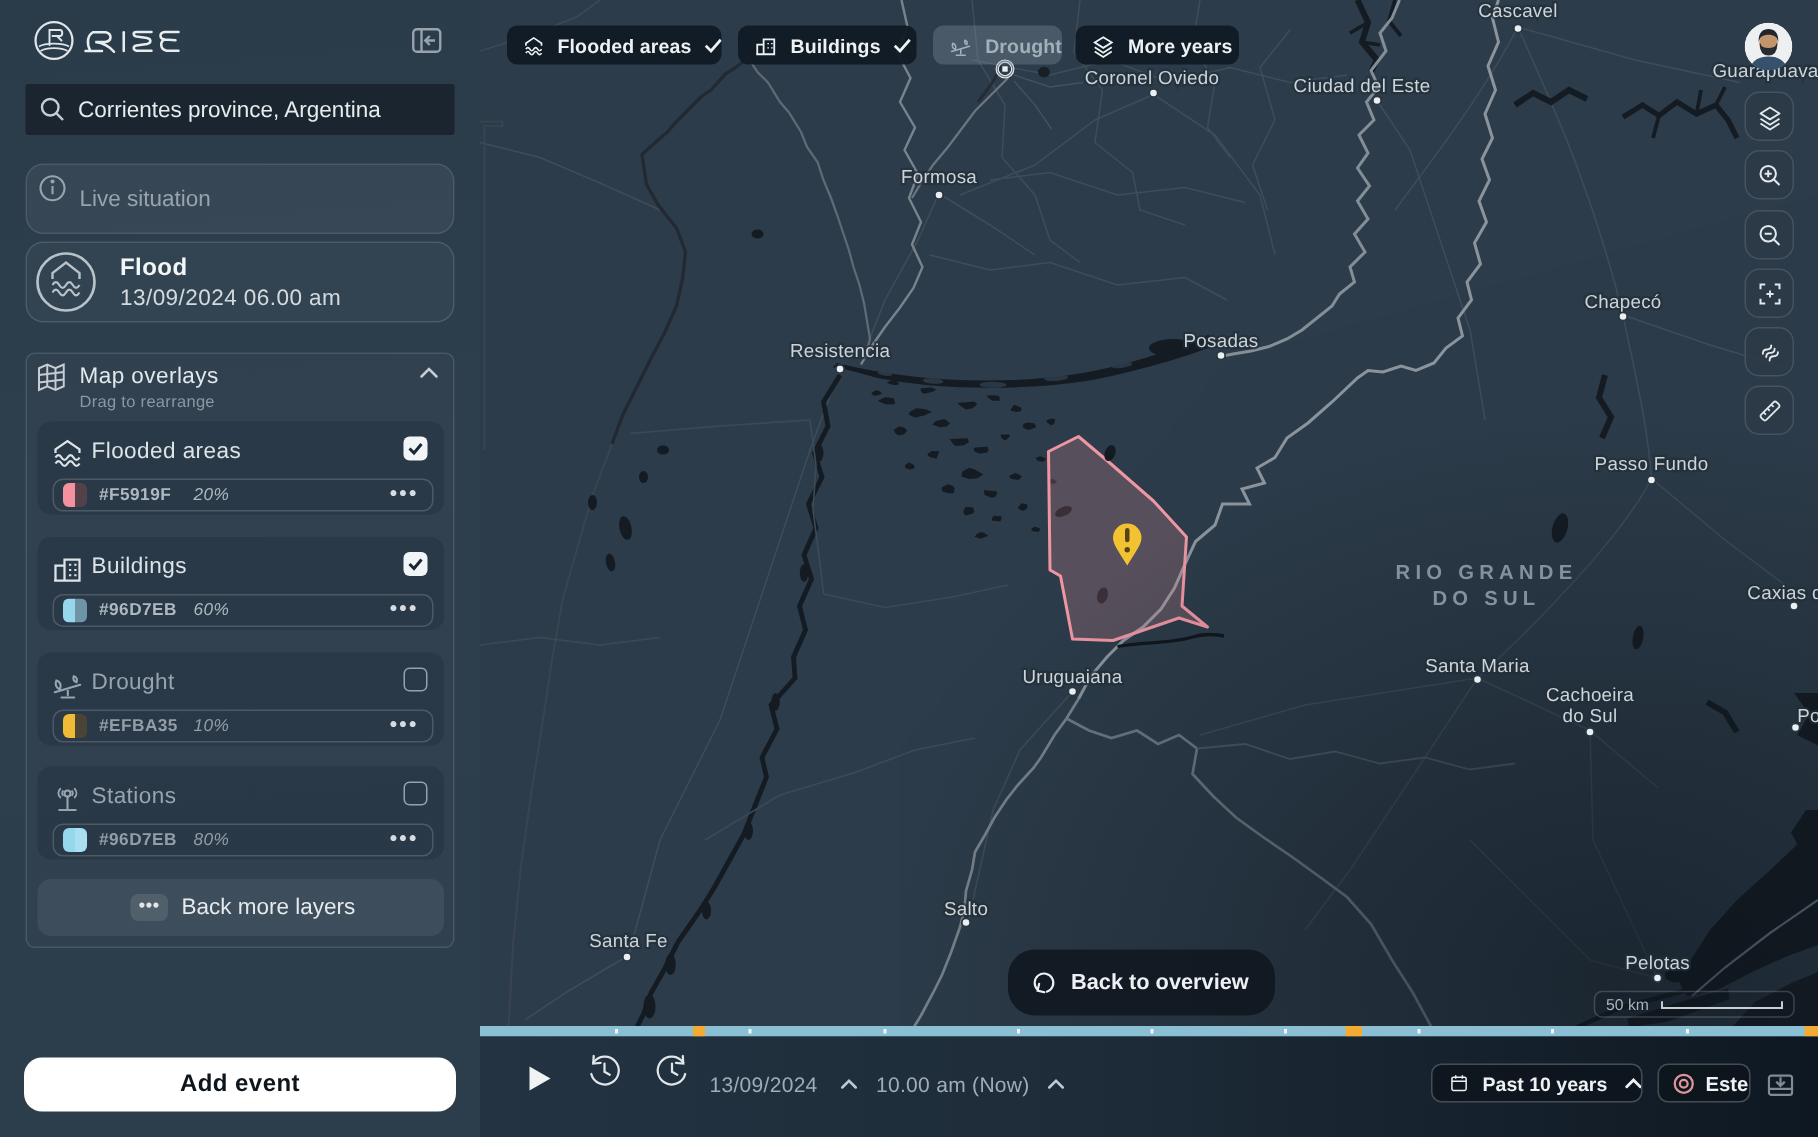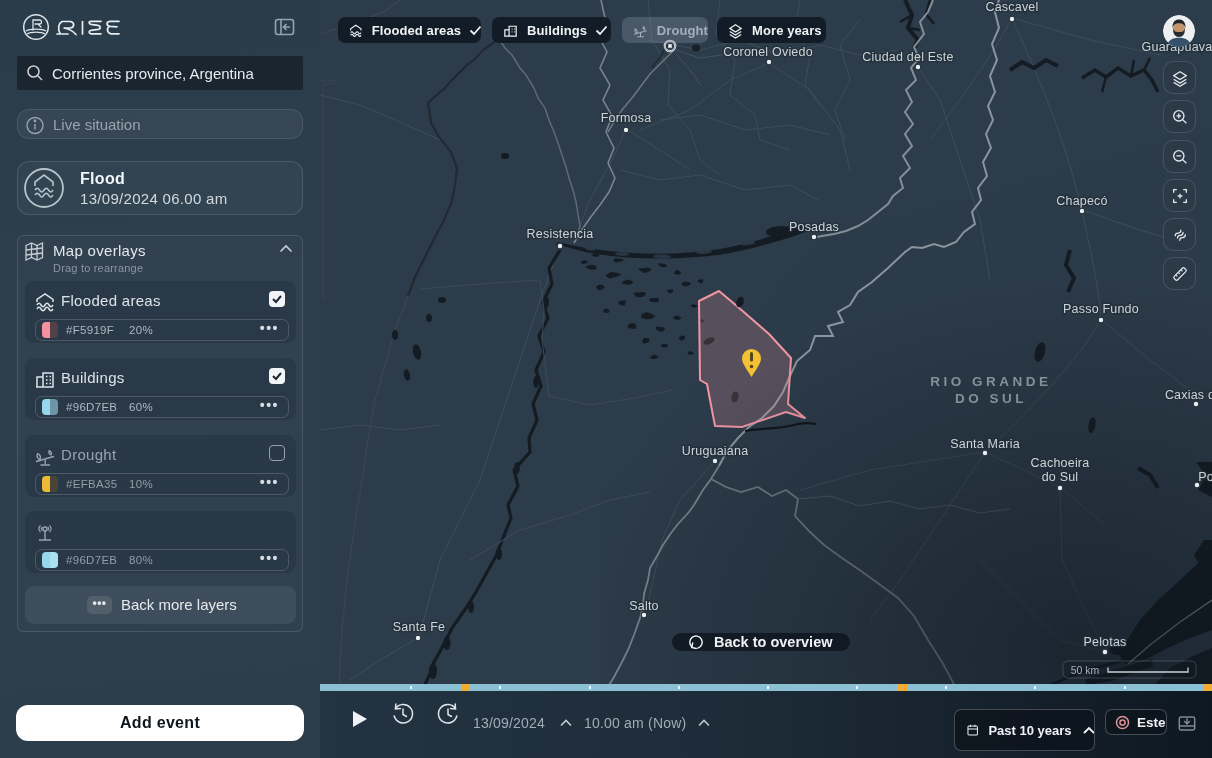--- a/index.html
+++ b/index.html
@@ -4,70 +4,70 @@
 <style>
   * { margin:0; padding:0; box-sizing:border-box; }
   html,body { width:1212px; height:758px; overflow:hidden; background:#2d3c4a;
     font-family:"Liberation Sans", sans-serif; }
   
   #sidebar { position:absolute; left:0; top:0; width:320px; height:758px;
     background:linear-gradient(175deg,#2a3b4a 0%,#2d3e4d 40%,#2c3d4c 100%); z-index:20; }
   #searchbox { position:absolute; left:17px; top:56px; width:286px; height:34px;
     background:#1a2530; border-radius:2px; color:#e6ebee; font-size:15px;
     display:flex; align-items:center; }
-  #livesit { position:absolute; left:17px; top:109px; width:286px; height:30px;
+  #livesit { position:absolute; left:17px; top:109px; width:286px; height:47px;
     background:rgba(255,255,255,0.055); border:1px solid rgba(255,255,255,0.10);
     border-radius:12px; color:#97a4ad; font-size:15px; display:flex; align-items:center; }
   #floodcard { position:absolute; left:17px; top:161px; width:286px; height:54px;
     background:rgba(255,255,255,0.03); border:1px solid rgba(255,255,255,0.13); border-radius:12px;padding-left:28px; }
   #overlays { position:absolute; left:17px; top:235px; width:286px; height:397px;
     background:rgba(255,255,255,0.02); border:1px solid rgba(255,255,255,0.12); border-radius:6px; }
   .lcard { position:absolute; left:7px; width:271px; height:62px;
     background:rgba(9,17,24,0.16); border-radius:9px; }
   .lrow { position:absolute; left:0; top:10px; width:100%; height:20px; }
   .lname { position:absolute; left:36px; top:1px; font-size:15px; color:#dde4e8; letter-spacing:.3px; }
   .lname.dim { color:#98a4ae; }
   .pill { position:absolute; left:10px; top:38px; width:254px; height:22px;
     border:1px solid rgba(255,255,255,0.17); border-radius:7px; }
   .swatch { position:absolute; left:6px; top:2px; width:16px; height:16px; border-radius:4px; overflow:hidden; }
   .swl, .swr { position:absolute; top:0; width:8px; height:16px; }
   .swl{left:0;} .swr{left:8px;}
-  .hex { position:absolute; left:30px; top:4px; font-size:11.5px; color:#aeb8c0; letter-spacing:.3px;}
-  .pct { position:absolute; left:93px; top:4px; font-size:11.5px; color:#aeb8c0; letter-spacing:.3px;}
+  .hex { position:absolute; left:30px; top:4px; font-size:11.5px; color:#aeb8c0; letter-spacing:.3px;font-weight:bold;}
+  .pct { position:absolute; left:93px; top:4px; font-size:11.5px; color:#aeb8c0; letter-spacing:.3px;font-style:italic;}
   .dots { position:absolute; right:9px; top:0px; font-size:14px; color:#d5dbe0; letter-spacing:1.5px; font-weight:bold;}
   .cb { position:absolute; right:11px; top:0px; width:16px; height:16px; border-radius:4px; }
   .cb.on { background:#f2f5f7; }
   .cb.off { border:1.7px solid #96a1aa; }
   #loadmore { position:absolute; left:7px; top:350px; width:271px; height:38px;
     background:rgba(255,255,255,0.07); border-radius:9px; color:#e5eaed; font-size:15px; }
   #addevent { position:absolute; left:16px; top:705px; width:288px; height:36px;
     background:#ffffff; border-radius:12px; color:#0e161d; font-size:16px; font-weight:bold;
     text-align:center; line-height:36px; letter-spacing:.3px; }
   
   #map { position:absolute; left:320px; top:0; width:892px; height:690px; }
   .chip { position:absolute; top:17px; height:26px; background:rgba(17,26,36,0.95);
     border-radius:7px; color:#eef2f4; font-size:13px; font-weight:bold;
     display:flex; align-items:center; letter-spacing:.1px; white-space:nowrap; z-index:5;}
   .chip.dis { background:rgba(142,160,174,0.30); color:#a3b0ba; }
   .tool { position:absolute; left:1163px; width:33px; height:33px; border-radius:10px;
     background:rgba(44,59,72,0.92); border:1px solid rgba(255,255,255,0.12); z-index:5;}
   .tool svg { position:absolute; left:50%; top:50%; transform:translate(-50%,-50%); }
   #avatar { position:absolute; left:1163px; top:15px; width:32px; height:32px; border-radius:50%;
     overflow:hidden; z-index:5; }
-  #backov { position:absolute; left:672px; top:633px; width:178px; height:18px; border-radius:18px;
+  #backov { position:absolute; left:672px; top:633px; width:178px; height:44px; border-radius:18px;
     background:rgba(17,25,34,0.95); color:#edf1f4; font-size:14.5px; font-weight:bold;
     display:flex; align-items:center; z-index:5;text-align:center;}
   
   #strip { position:absolute; left:320px; top:684px; width:892px; height:7px; background:#8bc0d4; z-index:6;}
   .tick { position:absolute; top:2px; width:2px; height:3px; background:#eef6f9; }
   .oseg { position:absolute; top:0; height:7px; background:#f3ab33; }
   #bbar { position:absolute; left:320px; top:691px; width:892px; height:67px;
     background:linear-gradient(90deg,#233341 0%,#1e2c39 45%,#0e1822 100%); z-index:6; }
   .btxt { position:absolute; top:24px; font-size:14px; color:#9fadb8; letter-spacing:.2px;}
-  #past10 { position:absolute; left:634px; top:18px; width:141px; height:42px; border-radius:7px;
+  #past10 { position:absolute; left:634px; top:18px; width:141px; height:26px; border-radius:7px;
     background:rgba(13,20,28,0.85); border:1px solid rgba(255,255,255,0.24); color:#eef2f5;
     font-size:13px; font-weight:bold; display:flex; align-items:center; white-space:nowrap;}
   #livebtn { position:absolute; left:785px; top:18px; width:62px; height:26px; border-radius:7px;
     background:rgba(13,20,28,0.85); border:1px solid rgba(255,255,255,0.24); color:#eef2f5;
     font-size:13.5px; font-weight:bold; display:flex; align-items:center; white-space:nowrap;}
 </style>
 </head>
 <body>
 <div id="map"><svg width="892" height="690" viewBox="320 0 892 690">
 <defs>
@@ -397,20 +397,24 @@
     </div>
   </div>
   <div class="lcard" style="top:275px">
     <svg width="24" height="24" style="position:absolute;left:8px;top:9px" viewBox="0 0 24 24">
       <g stroke="#98a4ae" stroke-width="1.4" fill="none">
       <circle cx="12" cy="9" r="2"></circle>
             <path d="M12,11 L12,18 M6,20 L18,20 M12,18 L12,20"></path>
       <path d="M7.5,12 c-2,-2 -2,-4.5 0,-6.5 M16.5,12 c2,-2 2,-4.5 0,-6.5 M9.3,10.5 c-1.2,-1 -1.2,-2.5 0,-3.5 M14.7,10.5 c1.2,-1 1.2,-2.5 0,-3.5" stroke-width="1.2"></path>
           </g>
     </svg>
+    <div class="lrow">
+          <div class="lname dim">Stations</div>
+          <div class="cb off"></div>
+        </div>
     <div class="pill">
       <div class="swatch">
             <div class="swl" style="background:#96D7EB"></div>
             <div class="swr" style="background:#a9dff0"></div>
           </div>
       <div class="hex" style="color:#929da6">#96D7EB</div>
           <div class="pct" style="color:#929da6">80%</div>
           <div class="dots">•••</div>
     </div>
   </div>

